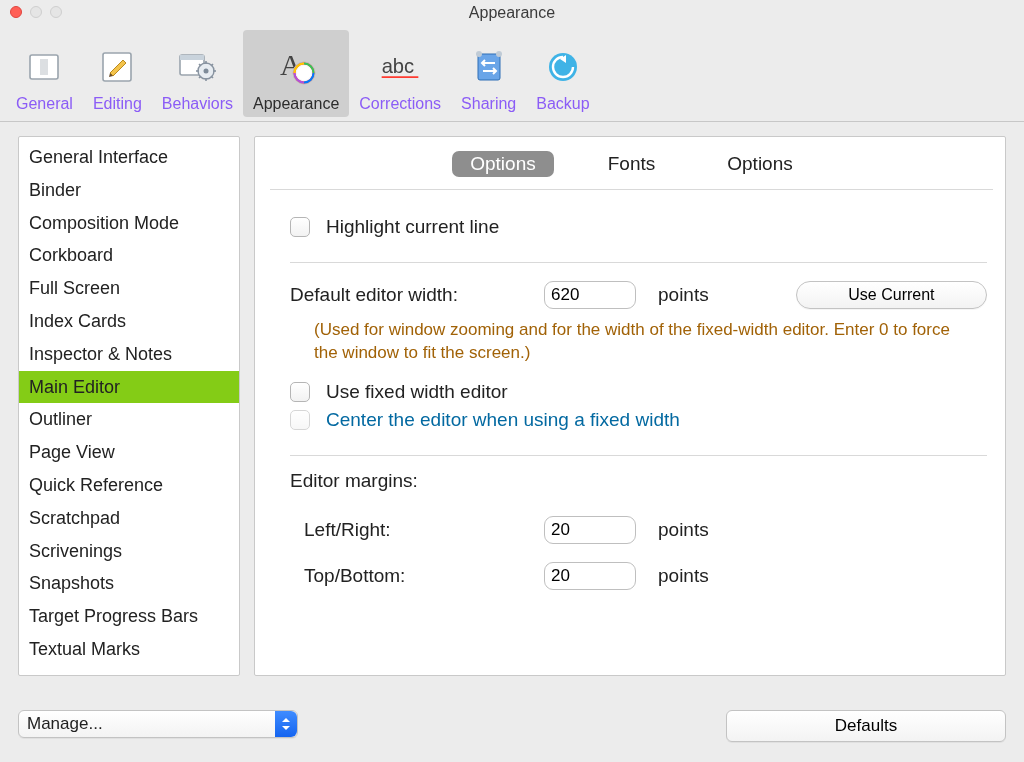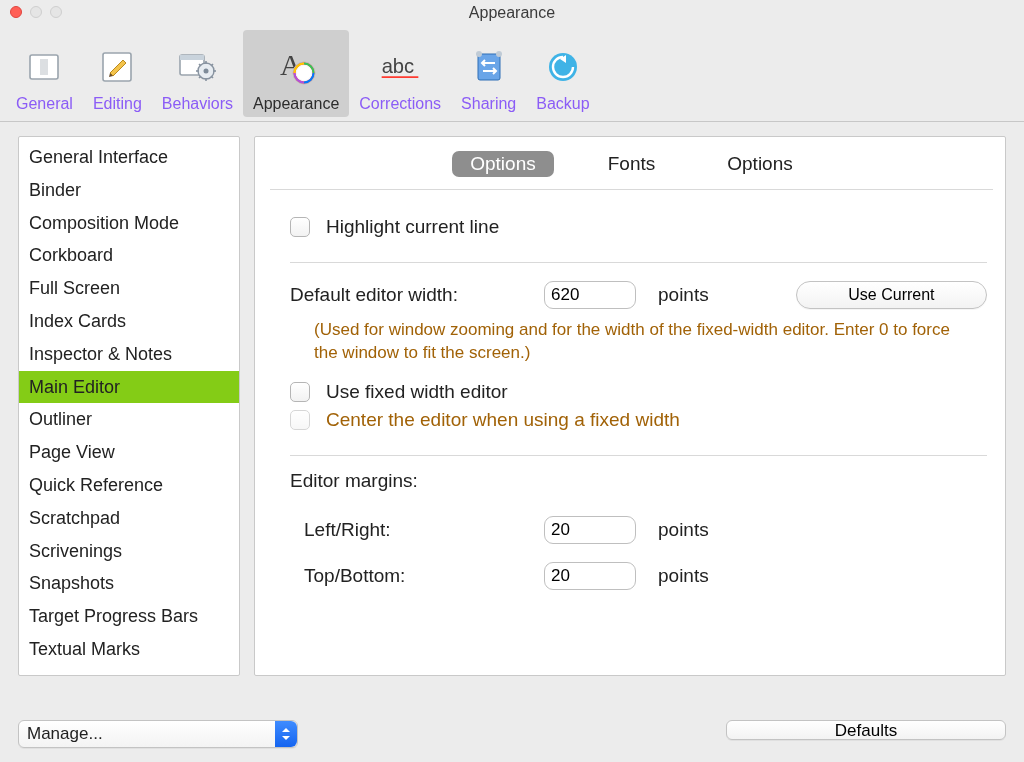--- a/index.html
+++ b/index.html
@@ -33,38 +33,38 @@
   .seg { display:flex; gap:36px; align-items:center; }
   .seg .segbtn { font-size:19px; padding:2px 18px; border-radius:7px; cursor:default; }
   .seg .segbtn.selected { background:#8e8e8e; color:#fff; }
   .divider { height:1px; background:#d9d9d9; margin:2px 0 16px 0; }
 
   
   .inner { padding: 4px 6px 4px 20px; font-size:19px; color:#222; }
   .form-row { display:flex; align-items:center; gap:10px; margin:6px 0; }
   .cb { width:20px; height:20px; border:1px solid #b5b5b5; border-radius:5px; background:linear-gradient(#fff,#f2f2f2); margin-right:6px; }
   .cb.disabled { opacity:.55; }
-  .disabled-text { color:#a16207; }
+  .disabled-text { color:#0369a1; }
   .num-input { width:92px; height:28px; border:1px solid #bfbfbf; border-radius:9px; font-size:17px; padding:2px 6px; }
   .unit { font-size:19px; }
   .mac-btn { height:28px; min-width:150px; padding:0 18px; border:1px solid #c3c3c3; border-radius:14px; background:linear-gradient(#ffffff,#f3f3f3); font-size:16px; box-shadow:0 1px 0 rgba(0,0,0,.04);margin-left:32px; }
   .note { font-size:17px; color:#a16207; margin:10px 0 16px 24px; max-width:640px; line-height:1.35; }
   .spacer { height:18px; }
 
   .grid3 { display:grid; grid-template-columns: 240px 100px auto auto; column-gap:14px; row-gap:14px; align-items:center; }
   .grid3 .lbl { font-size:19px; }
   .grid3 .lbl.indent { padding-left:14px; }
   .subhead { font-size:19px; margin:6px 0 10px 0; }
 
   
-  .bottombar { position:absolute; left:0; right:0; bottom:0; padding:10px 18px 14px 18px; display:flex; justify-content:space-between; gap:18px; background:#ececec; }
+  .bottombar { position:absolute; left:0; right:0; bottom:6px; padding:10px 18px 14px 18px; display:flex; justify-content:space-between; gap:18px; background:#ececec; }
   .mac-popup { width:280px; height:28px; border:1px solid #c3c3c3; border-radius:6px; background:linear-gradient(#ffffff,#f3f3f3); display:flex; align-items:center; position:relative; padding:0 8px; font-size:17px; box-shadow:0 1px 0 rgba(0,0,0,.05); }
   .mac-popup .pop-arrows { position:absolute; right:0; top:0; bottom:0; width:22px; border-top-right-radius:6px; border-bottom-right-radius:6px; background:linear-gradient(#3f8cff,#1565f0); display:flex; flex-direction:column; align-items:center; justify-content:center; }
   .mac-popup .pop-arrows svg { display:block; }
-  .defaults-btn { width:280px; height:20px; border:1px solid #c3c3c3; border-radius:6px; background:linear-gradient(#ffffff,#f3f3f3); font-size:17px; box-shadow:0 1px 0 rgba(0,0,0,.05); }
+  .defaults-btn { width:280px; height:32px; border:1px solid #c3c3c3; border-radius:6px; background:linear-gradient(#ffffff,#f3f3f3); font-size:17px; box-shadow:0 1px 0 rgba(0,0,0,.05); }
 
 </style>
 </head>
 <body>
 
 <div class="titlebar">
   <div class="traffic-lights">
     <div class="tl close"></div>
     <div class="tl min"></div>
     <div class="tl max"></div>

